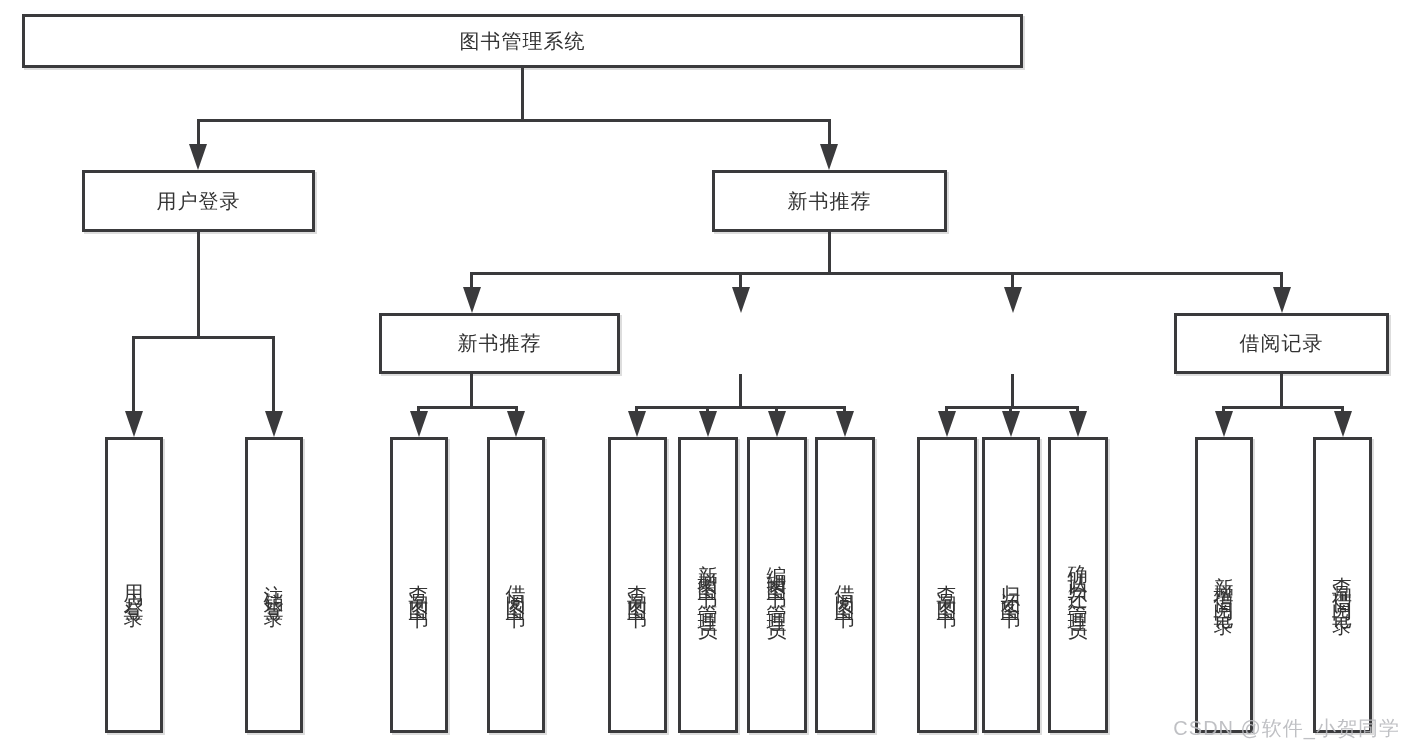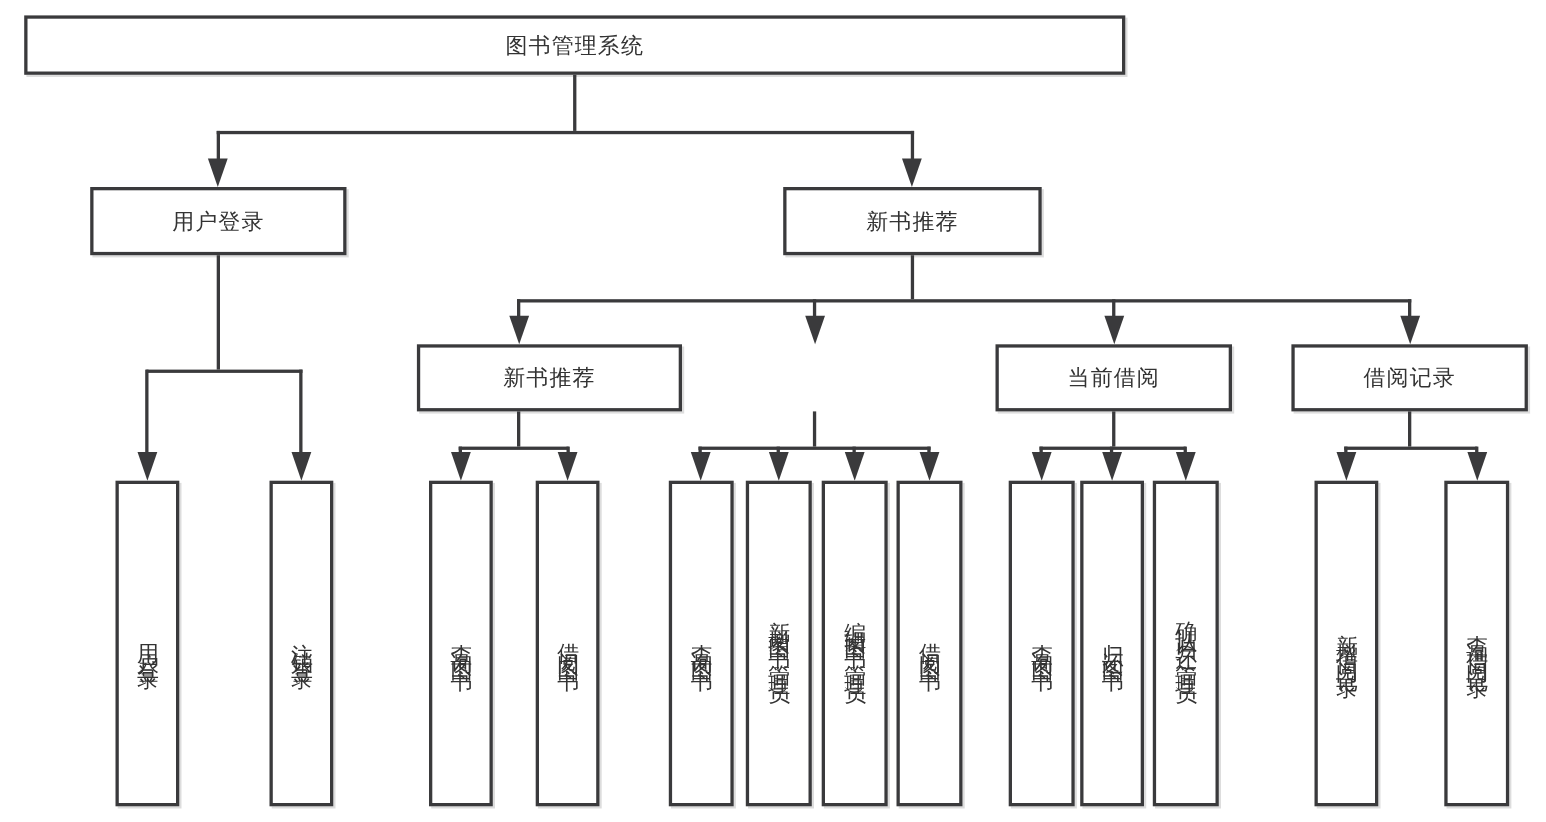--- a/index.html
+++ b/index.html
@@ -82,21 +82,20 @@
   <div class="line vline" style="left:470px;top:272px;height:18px;"></div>
   <div class="arrow" style="left:463px;top:287px;"></div>
   <div class="line vline" style="left:739px;top:272px;height:18px;"></div>
   <div class="arrow" style="left:732px;top:287px;"></div>
   <div class="line vline" style="left:1011px;top:272px;height:18px;"></div>
   <div class="arrow" style="left:1004px;top:287px;"></div>
   <div class="line vline" style="left:1280px;top:272px;height:18px;"></div>
   <div class="arrow" style="left:1273px;top:287px;"></div>
 
   <div class="box hbox" style="left:379px;top:313px;width:241px;height:61px;">新书推荐</div>
-  <div class="box hbox" style="left:905px;top:313px;width:215px;height:61px;">当前借阅</div>
   <div class="box hbox" style="left:1174px;top:313px;width:215px;height:61px;">借阅记录</div>
 
   <div class="line vline" style="left:470px;top:374px;height:32px;"></div>
   <div class="line hline" style="left:417px;top:406px;width:100px;"></div>
   <div class="line vline" style="left:417px;top:406px;height:8px;"></div>
   <div class="arrow" style="left:410px;top:411px;"></div>
   <div class="line vline" style="left:515px;top:406px;height:8px;"></div>
   <div class="arrow" style="left:507px;top:411px;"></div>
 
   <div class="line vline" style="left:739px;top:374px;height:32px;"></div>
@@ -137,14 +136,15 @@
   <div class="box vbox" style="left:747px;top:437px;width:60px;height:296px;">编辑图书（管理员）</div>
   <div class="box vbox" style="left:815px;top:437px;width:60px;height:296px;">借阅图书</div>
 
   <div class="box vbox" style="left:917px;top:437px;width:60px;height:296px;">查询图书</div>
   <div class="box vbox" style="left:982px;top:437px;width:58px;height:296px;">归还图书</div>
   <div class="box vbox" style="left:1048px;top:437px;width:60px;height:296px;">确认归还（管理员）</div>
 
   <div class="box vbox" style="left:1195px;top:437px;width:58px;height:296px;">新增借阅记录</div>
   <div class="box vbox" style="left:1313px;top:437px;width:59px;height:296px;">查询借阅记录</div>
 
+  <div class="watermark">CSDN @软件_小贺同学</div>
 
 </div>
 
 </body></html>

